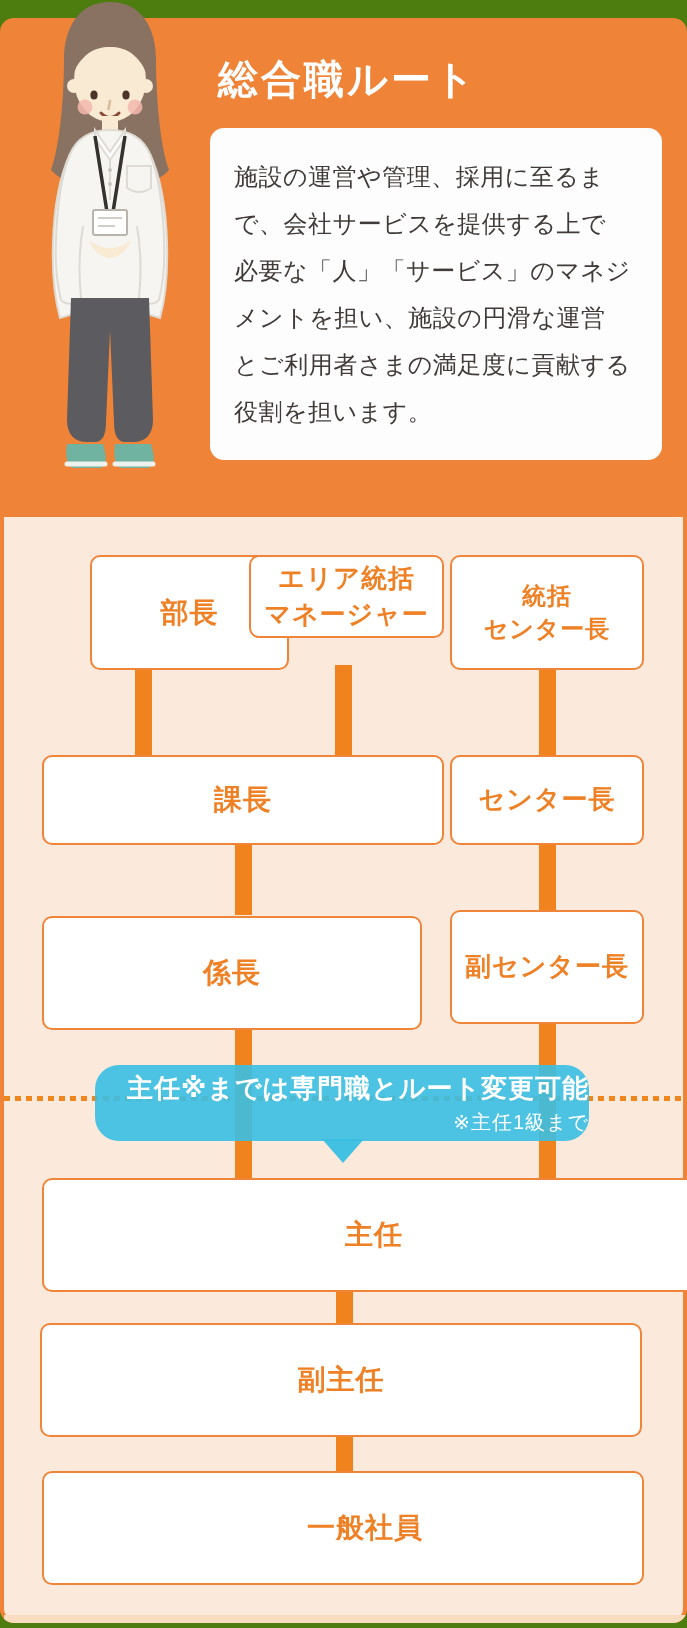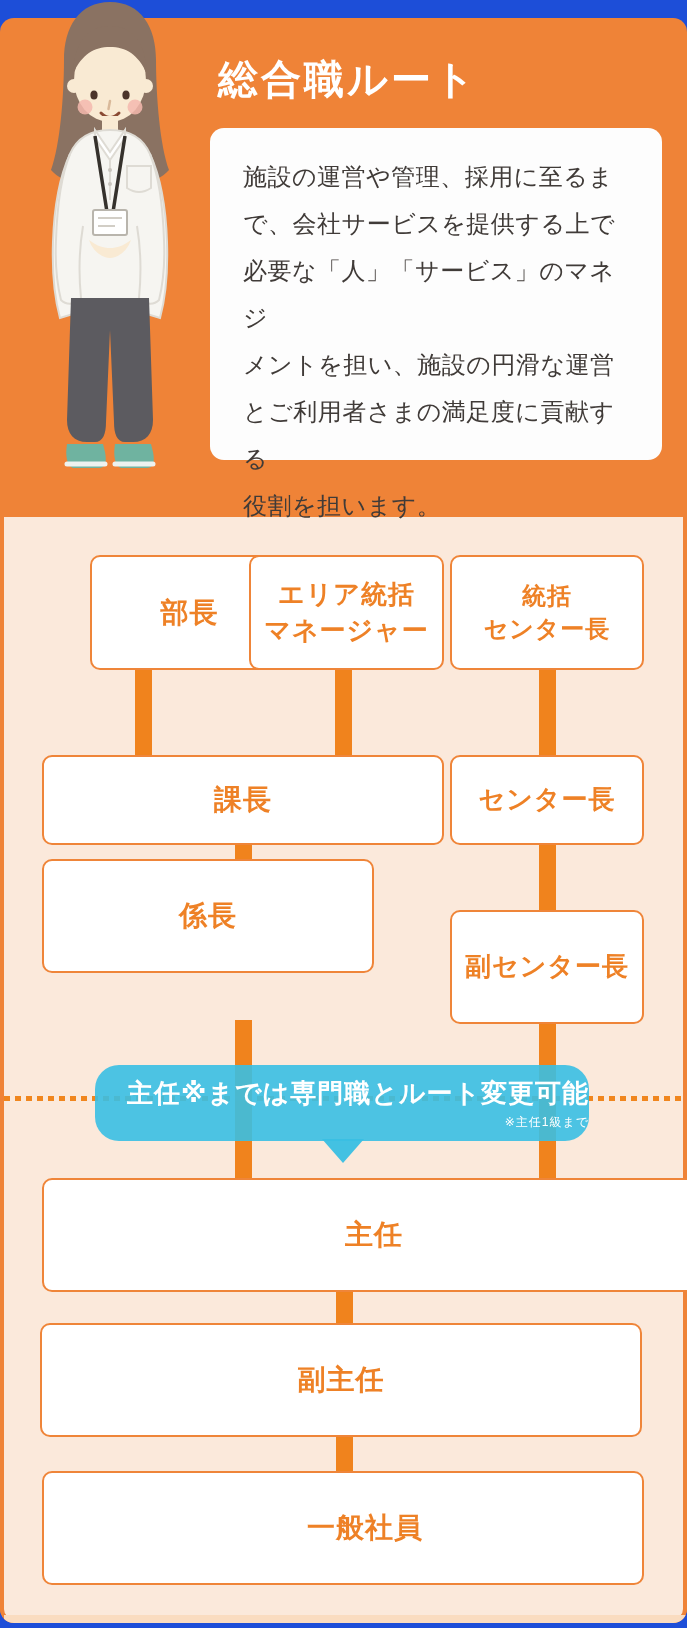--- a/index.html
+++ b/index.html
@@ -1,17 +1,17 @@
 <!DOCTYPE html>
 <html><head>
 <meta charset="utf-8">
 <style>
   html,body{margin:0;padding:0;background:#0a0a0a;}
   .stage{
-    position:relative;width:687px;height:1628px;background:#1d4ed8;
+    position:relative;width:687px;height:1628px;background:#4d7c0f;
     overflow:hidden;font-family:"Liberation Sans","DejaVu Sans",sans-serif;
   }
   .card{
     position:absolute;left:0;top:18px;width:687px;height:1605px;
     border-radius:14px;overflow:hidden;background:#ef8337;
   }
   .body-panel{
     position:absolute;left:0;top:495px;width:679px;height:1102px;
     background:#fbe9db;border:4px solid #ef8337;border-radius:0 0 14px 14px;
   }
@@ -19,21 +19,21 @@
     position:absolute;left:0;top:1098px;width:687px;height:521px;
     background:#fadcc0;
   }
   .page-title{
     position:absolute;left:218px;top:52px;color:#ffffff;
     font-size:40px;font-weight:800;letter-spacing:3px;white-space:nowrap;
   }
   .desc-box{
     position:absolute;left:210px;top:128px;width:452px;height:332px;
     background:#fdfdfd;border-radius:14px;box-sizing:border-box;
-    padding:25px 33px;
+    padding:25px 24px;
   }
   .desc-text{
     color:#403b38;font-size:24px;line-height:47px;letter-spacing:0.5px;
     white-space:pre-line;
   }
   .rbox{
     position:absolute;background:#ffffff;border:2.5px solid #ef8539;
     border-radius:10px;box-sizing:border-box;display:flex;
     align-items:center;justify-content:center;z-index:2;
   }
@@ -45,21 +45,21 @@
   .divider{
     position:absolute;left:4px;top:1096px;width:679px;height:5px;z-index:3;
     background:repeating-linear-gradient(90deg,#f0861e 0 6px,transparent 6px 11px);
   }
   .callout{
     position:absolute;left:95px;top:1065px;width:494px;height:76px;
     background:rgba(57,191,227,0.90);border-radius:24px;z-index:4;
     display:flex;flex-direction:column;align-items:flex-end;justify-content:center;
   }
   .callout-main{color:#ffffff;font-weight:800;font-size:26px;letter-spacing:1px;white-space:nowrap;}
-  .callout-sub{color:#ffffff;font-size:12px;margin-top:3px;letter-spacing:1px;white-space:nowrap;}
+  .callout-sub{color:#ffffff;font-size:20px;margin-top:3px;letter-spacing:1px;white-space:nowrap;}
   .callout-tail{
     position:absolute;left:322px;top:1139px;width:0;height:0;z-index:4;
     border-left:21px solid transparent;border-right:21px solid transparent;
     border-top:24px solid rgba(57,191,227,0.95);
   }
   .person{position:absolute;left:33px;top:0;z-index:5;}
 </style>
 </head>
 <body>
 
@@ -89,37 +89,37 @@
   <div class="connector" style="left:235px;top:1020px;height:162px;"></div>
   <div class="connector" style="left:539px;top:1020px;height:162px;"></div>
   <div class="connector" style="left:336px;top:1288px;height:40px;"></div>
   <div class="connector" style="left:336px;top:1433px;height:42px;"></div>
 
   <div class="divider"></div>
 
   <div class="rbox" style="left:42px;top:555px;width:199px;height:115px;margin-left:48px;">
     <span class="lbl">部長</span>
   </div>
-  <div class="rbox" style="left:249px;top:555px;width:195px;height:115px;">
+  <div class="rbox" style="left:249px;top:555px;width:195px;height:83px;">
     <span class="lbl" style="font-size:26px;">エリア統括
 マネージャー</span>
   </div>
   <div class="rbox" style="left:450px;top:555px;width:194px;height:115px;">
     <span class="lbl" style="font-size:24px;">統括
 センター長</span>
   </div>
 
   <div class="rbox" style="left:42px;top:755px;width:402px;height:90px;">
     <span class="lbl">課長</span>
   </div>
   <div class="rbox" style="left:450px;top:755px;width:194px;height:90px;">
     <span class="lbl" style="font-size:26px;">センター長</span>
   </div>
 
-  <div class="rbox" style="left:42px;top:859px;width:332px;height:114px;">
+  <div class="rbox" style="left:42px;top:916px;width:380px;height:114px;">
     <span class="lbl">係長</span>
   </div>
   <div class="rbox" style="left:450px;top:910px;width:194px;height:114px;">
     <span class="lbl" style="font-size:26px;">副センター長</span>
   </div>
 
   <div class="rbox" style="left:42px;top:1178px;width:664px;height:114px;">
     <span class="lbl">主任</span>
   </div>
   <div class="rbox" style="left:40px;top:1323px;width:602px;height:114px;">

